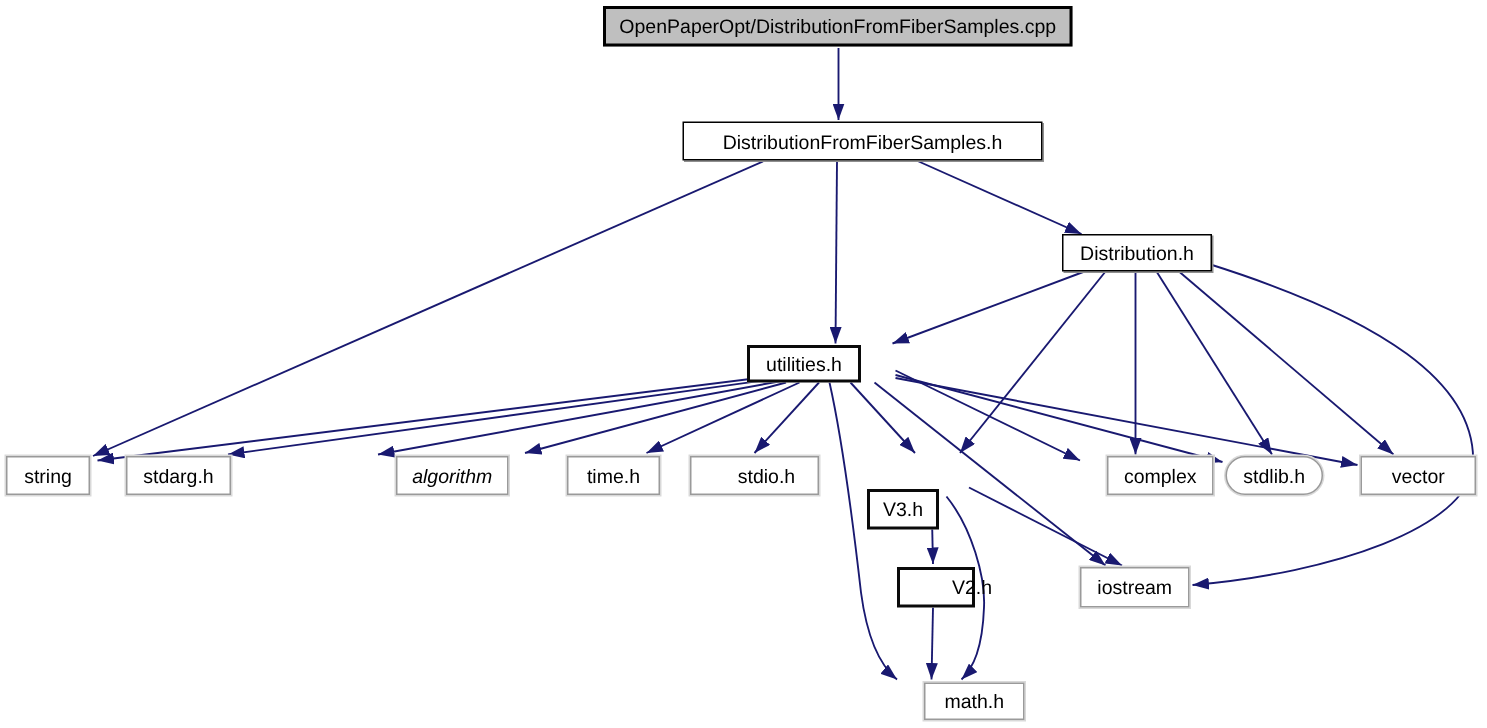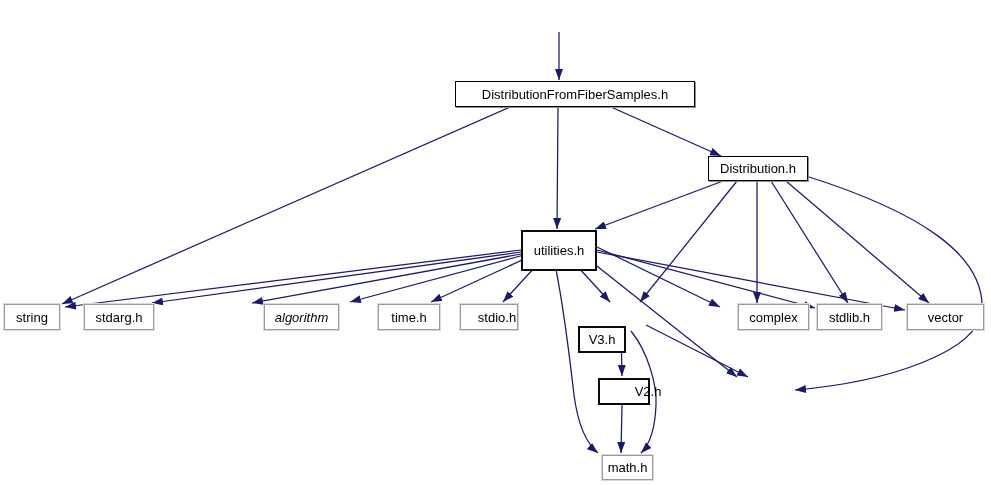--- a/index.html
+++ b/index.html
@@ -46,27 +46,29 @@
       <path d="M597,247 L720,307" stroke="#191970" fill="none" stroke-width="1.25" marker-end="url(#arrow)"></path>
       <path d="M597,250 L815,308" stroke="#191970" fill="none" stroke-width="1.25" marker-end="url(#arrow)"></path>
       <path d="M597,252 L905,310" stroke="#191970" fill="none" stroke-width="1.25" marker-end="url(#arrow)"></path>
       <path d="M583,255 L737,377" stroke="#191970" fill="none" stroke-width="1.25" marker-end="url(#arrow)"></path>
       <path d="M553,255 C562,295 570,360 574,395 C578,425 587,444 598,453" stroke="#191970" fill="none" stroke-width="1.25" marker-end="url(#arrow)"></path>
       <path d="M621,331 L622,376" stroke="#191970" fill="none" stroke-width="1.25" marker-end="url(#arrow)"></path>
       <path d="M646,325 L748,377" stroke="#191970" fill="none" stroke-width="1.25" marker-end="url(#arrow)"></path>
       <path d="M631,331 C648,352 657,385 656,405 C655,432 649,445 641,453" stroke="#191970" fill="none" stroke-width="1.25" marker-end="url(#arrow)"></path>
       <path d="M622,405 L621,453" stroke="#191970" fill="none" stroke-width="1.25" marker-end="url(#arrow)"></path>
     </svg>
+<div class="node main" style="left: 402px; top: 4px; width: 313px; height: 27px;">OpenPaperOpt/DistributionFromFiberSamples.cpp</div>
     <div class="node linked" style="left: 455px; top: 81px; width: 240px; height: 26px;">DistributionFromFiberSamples.h</div>
     <div class="node linked" style="left: 708px; top: 156px; width: 100px; height: 25px;">Distribution.h</div>
-    <div class="node bold" style="left: 521px; top: 230px; width: 76px; height: 41px;">utilities.h</div>
+    <div class="node bold" style="left: 498px; top: 230px; width: 76px; height: 25px;">utilities.h</div>
     <div class="node leaf" style="left: 4px; top: 304px; width: 56px; height: 26px;">string</div>
     <div class="node leaf" style="left: 84px; top: 304px; width: 70px; height: 26px;">stdarg.h</div>
     <div class="node leaf" style="left: 264px; top: 304px; width: 75px; height: 26px; font-style: italic;">algorithm</div>
     <div class="node leaf" style="left: 378px; top: 304px; width: 62px; height: 26px;">time.h</div>
-    <div class="node leaf" style="left: 460px; top: 304px; width: 58px; height: 26px; padding-left: 16px;">stdio.h</div>
+    <div class="node leaf" style="left: 460px; top: 304px; width: 86px; height: 26px; padding-left: 16px;">stdio.h</div>
     <div class="node bold" style="left: 578px; top: 304px; width: 48px; height: 27px; margin-top: 22px;">V3.h</div>
     <div class="node leaf" style="left: 722px; top: 304px; width: 71px; height: 26px; margin-left: 16px;">complex</div>
-    <div class="node leaf" style="left: 817px; top: 304px; width: 65px; height: 26px;">stdlib.h</div>
+    <div class="node leaf" style="left: 817px; top: 304px; width: 65px; height: 26px; border-radius: 13px;">stdlib.h</div>
     <div class="node leaf" style="left: 907px; top: 304px; width: 77px; height: 26px;">vector</div>
     <div class="node bold" style="left: 598px; top: 378px; width: 49px; height: 27px; padding-left: 48px;">V2.h</div>
-    <div class="node leaf" style="left: 602px; top: 455px; width: 51px; height: 25px;">math.h</div>
+    <div class="node leaf" style="left: 720px; top: 378px; width: 73px; height: 27px;">iostream</div>
+    <div class="node leaf" style="left: 616px; top: 455px; width: 67px; height: 25px;">math.h</div>
   </div>
 
 </body></html>

